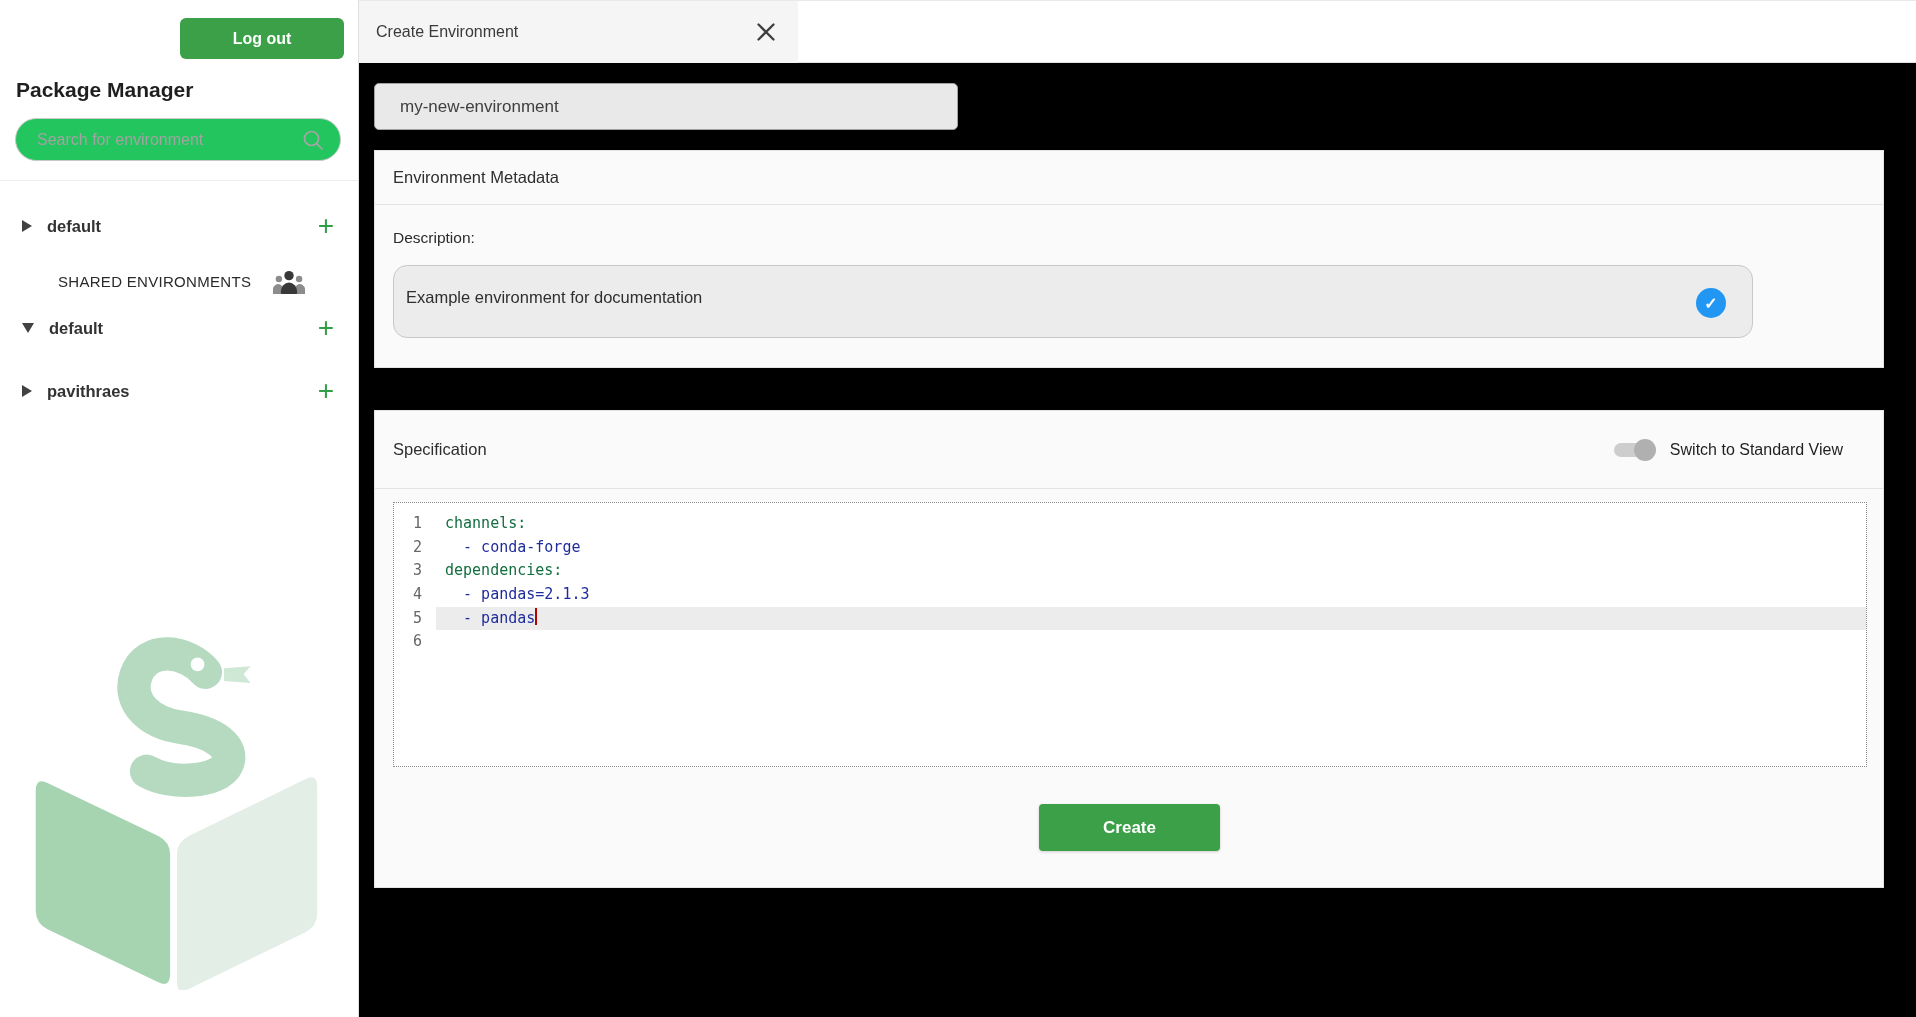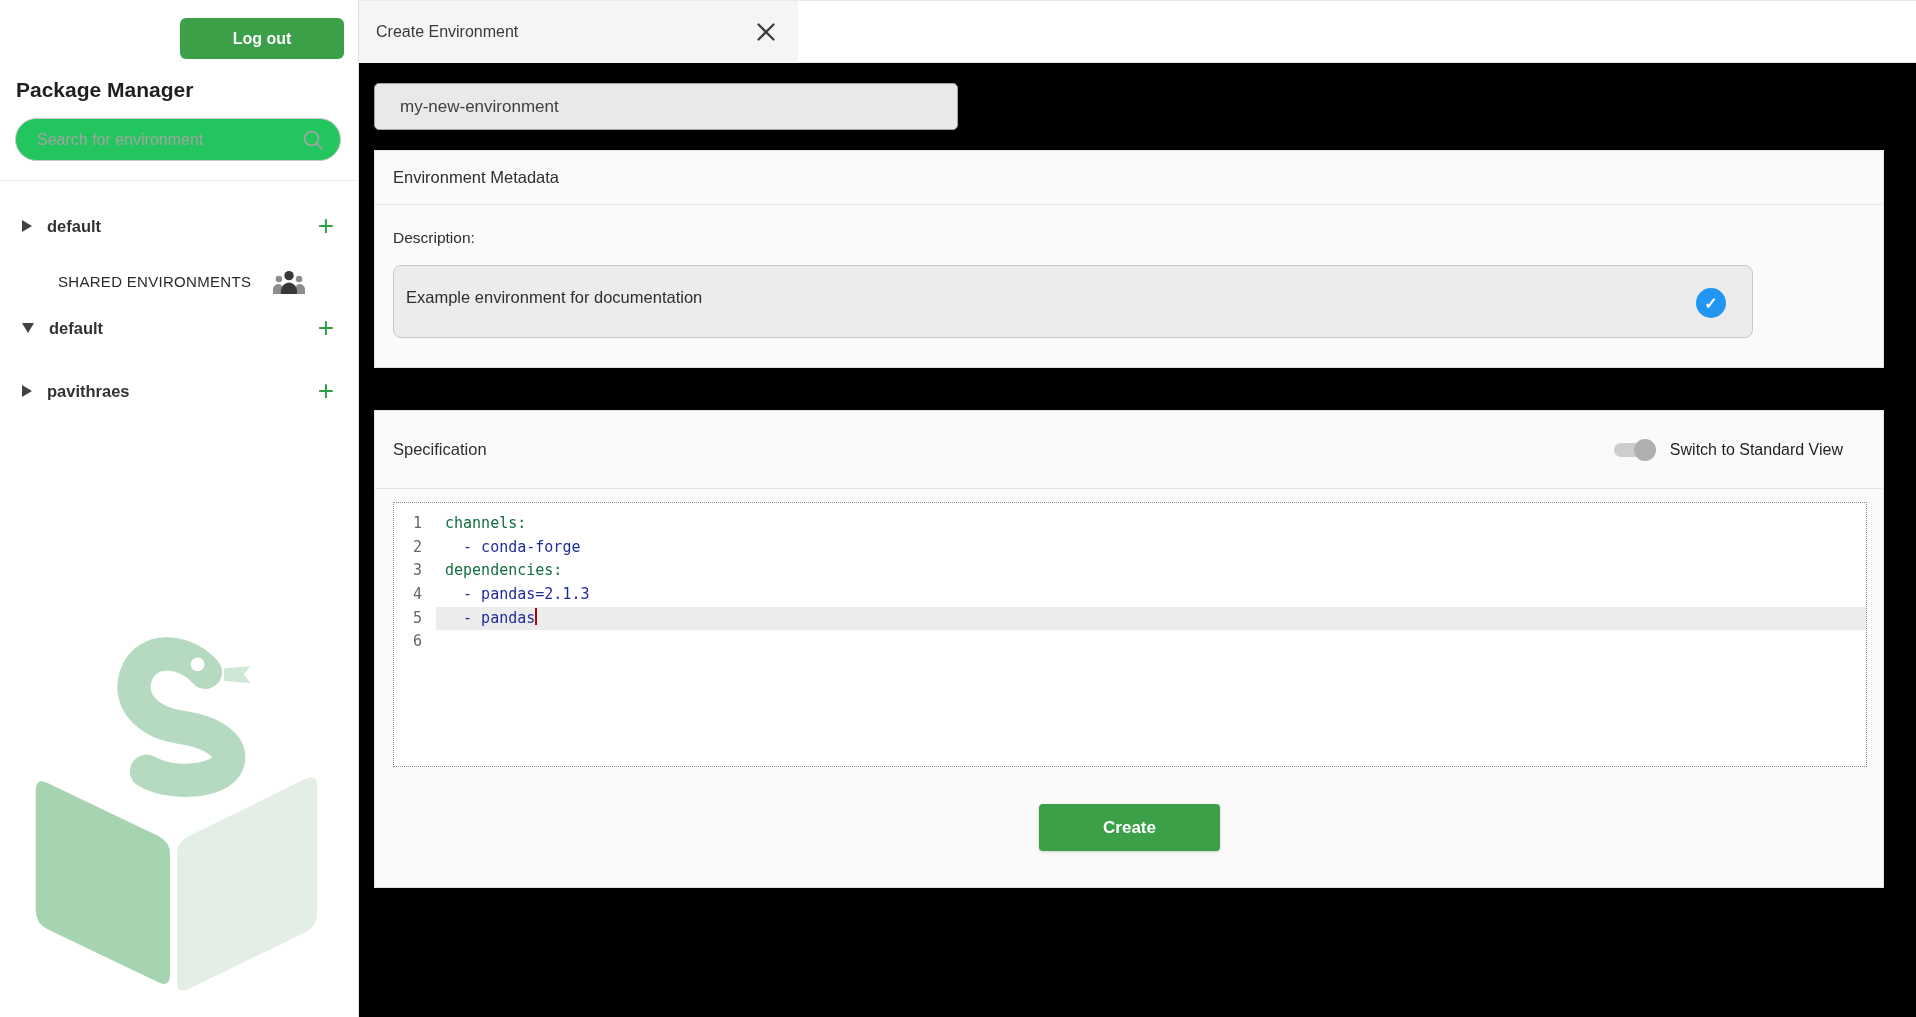--- a/index.html
+++ b/index.html
@@ -41,21 +41,21 @@
     border-radius:5px;font-size:17px;color:#3f3f3f;padding:0 0 0 25px;font-family:"Liberation Sans",sans-serif;outline:none;}
   .card{position:absolute;left:15px;width:1510px;background:#fafafa;border:1px solid #e3e3e3;}
   .card-meta{top:150px;height:218px;}
   .card-spec{top:410px;height:478px;}
   .card-header{height:54px;border-bottom:1px solid #e3e3e3;display:flex;align-items:center;padding:0 40px 0 18px;
     justify-content:space-between;}
   .card-header-title{font-size:16.5px;font-weight:500;color:#2e2e2e;}
   .spec-header{height:78px;}
   .desc-label{position:absolute;left:18px;top:78px;font-size:15.5px;color:#2b2b2b;}
   .desc-box{position:absolute;left:18px;top:114px;width:1360px;height:73px;background:#ececec;border:1px solid #c8c8c8;
-    border-radius:8px;}
+    border-radius:14px;}
   .desc-box textarea{position:absolute;inset:0;background:transparent;border:none;outline:none;resize:none;
     font-family:"Liberation Sans",sans-serif;font-size:16.5px;color:#2f2f2f;padding:22px 70px 10px 12px;}
   .check-badge{position:absolute;right:26px;top:22px;width:30px;height:30px;border-radius:50%;background:var(--blue,#2196f3);
     color:#fff;display:flex;align-items:center;justify-content:center;font-size:16px;font-weight:700;}
   
   .toggle-wrap{display:flex;align-items:center;gap:14px;}
   .switch{position:relative;width:44px;height:24px;cursor:pointer;flex:none;}
   .switch .track{position:absolute;left:2px;top:5px;width:38px;height:14px;border-radius:7px;background:#cdcdcd;}
   .switch .thumb{position:absolute;right:0;top:1px;width:22px;height:22px;border-radius:50%;background:#b0b0b0;}
   .toggle-label{font-size:16px;color:#1f1f1f;}

